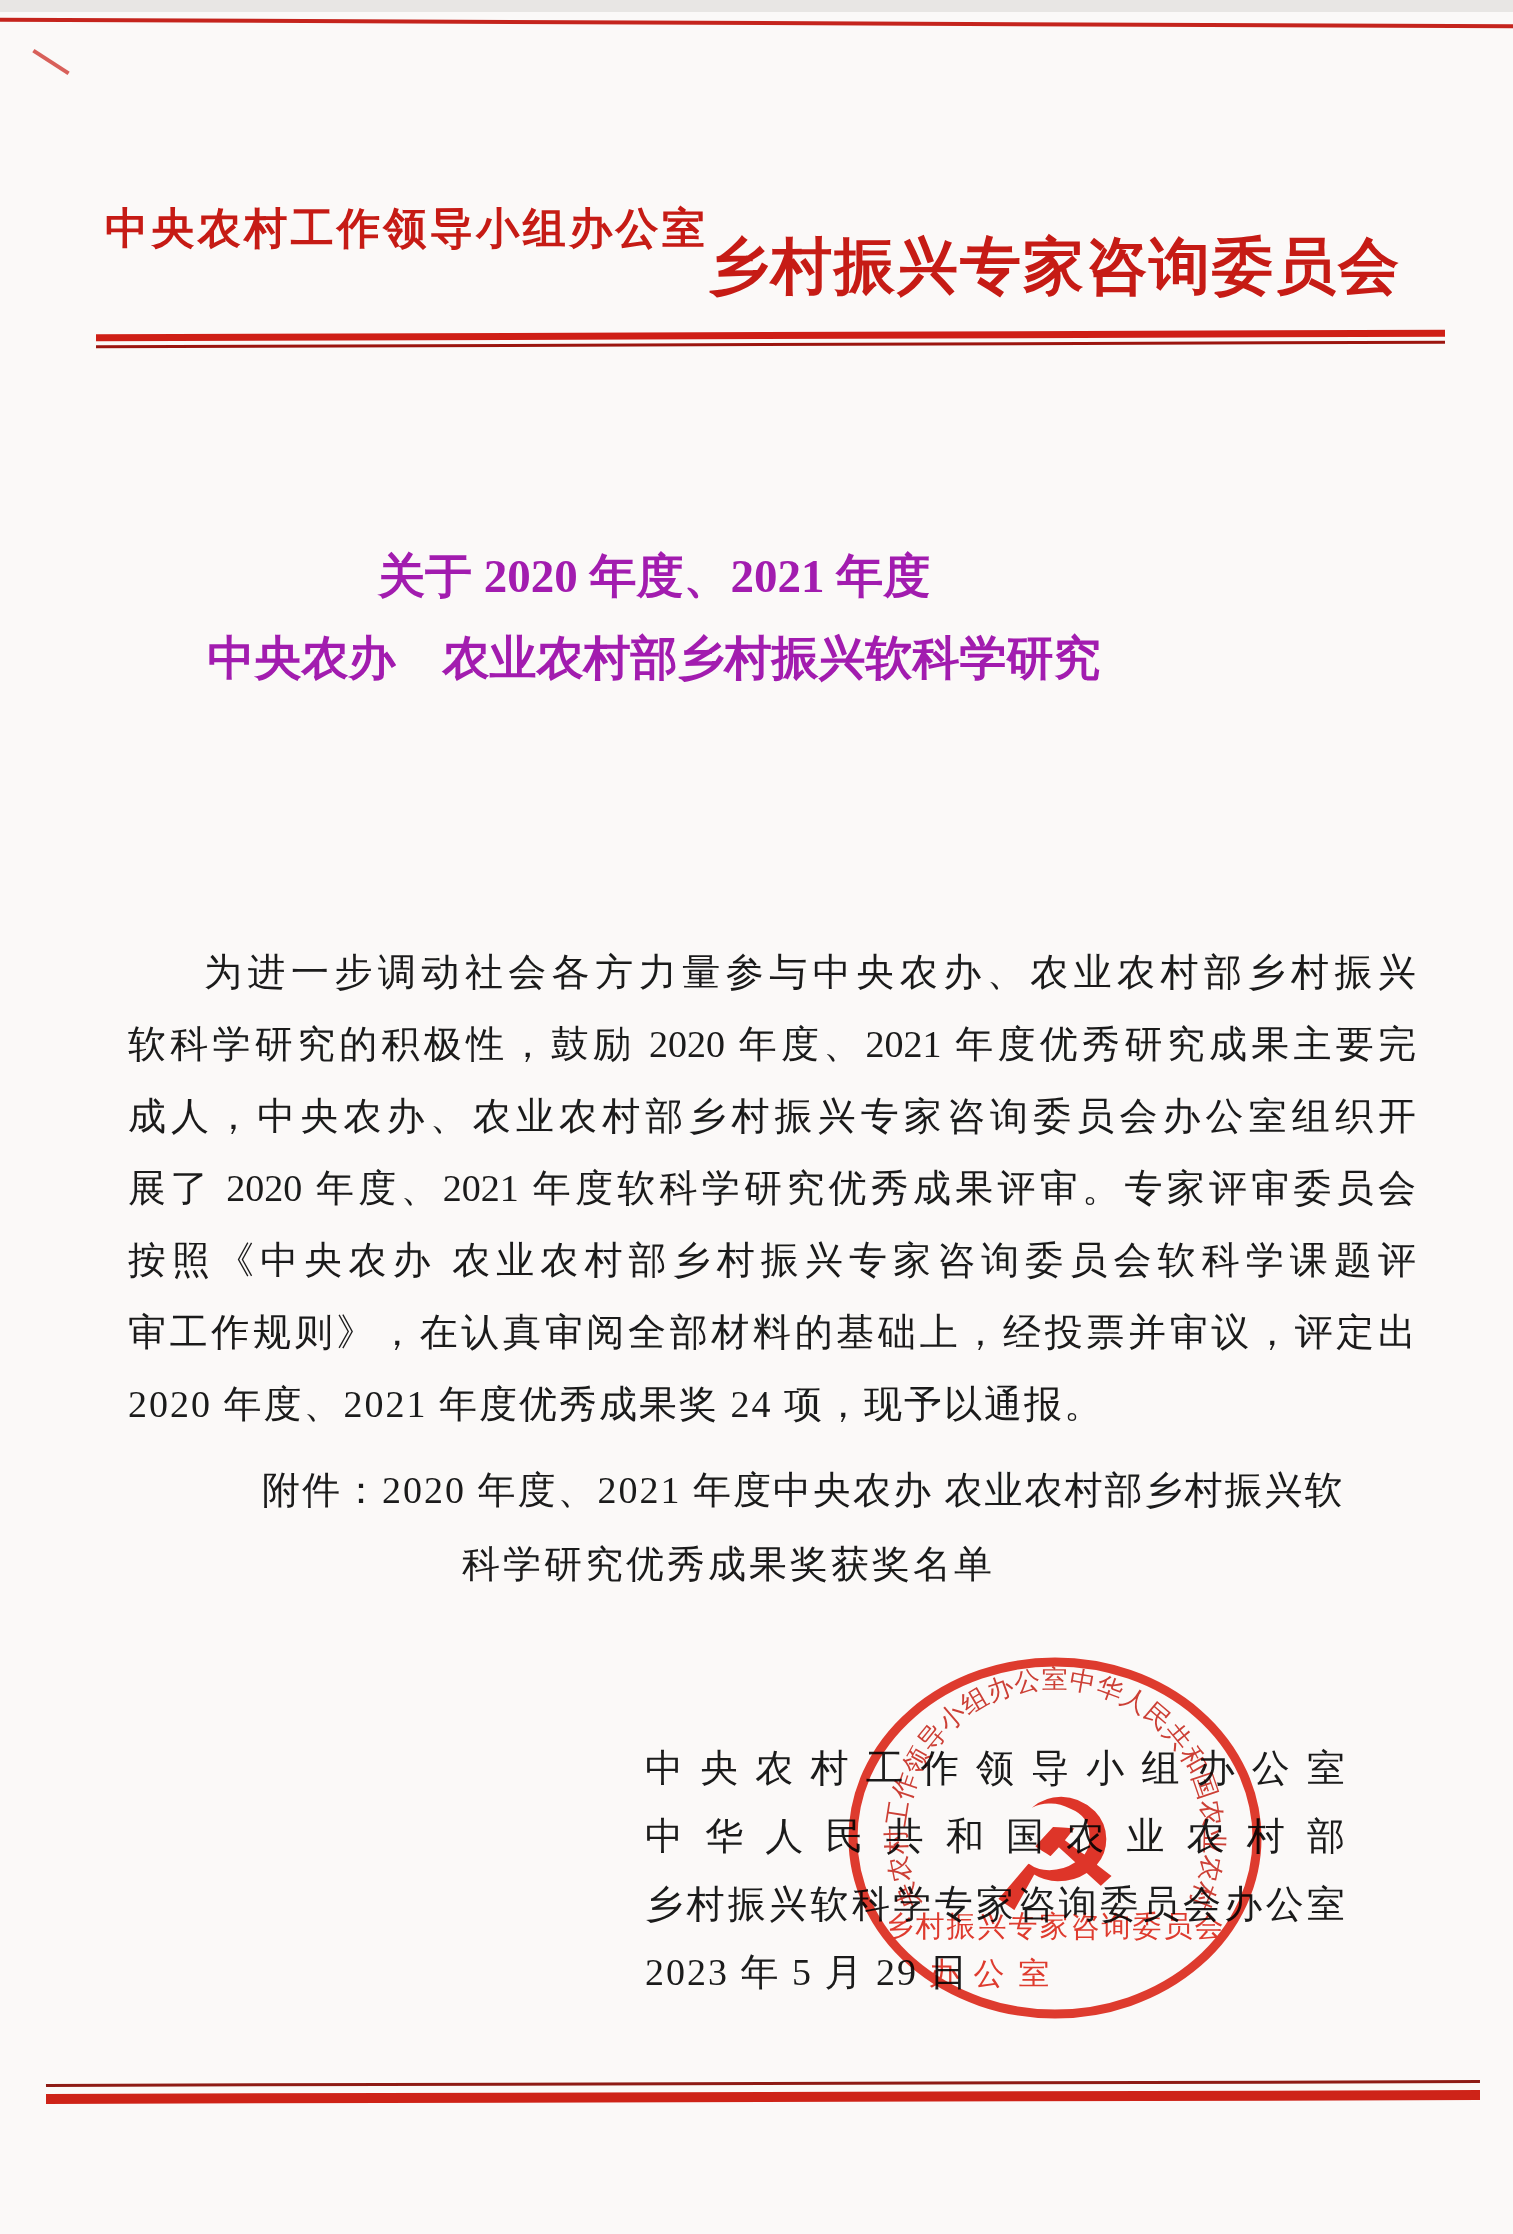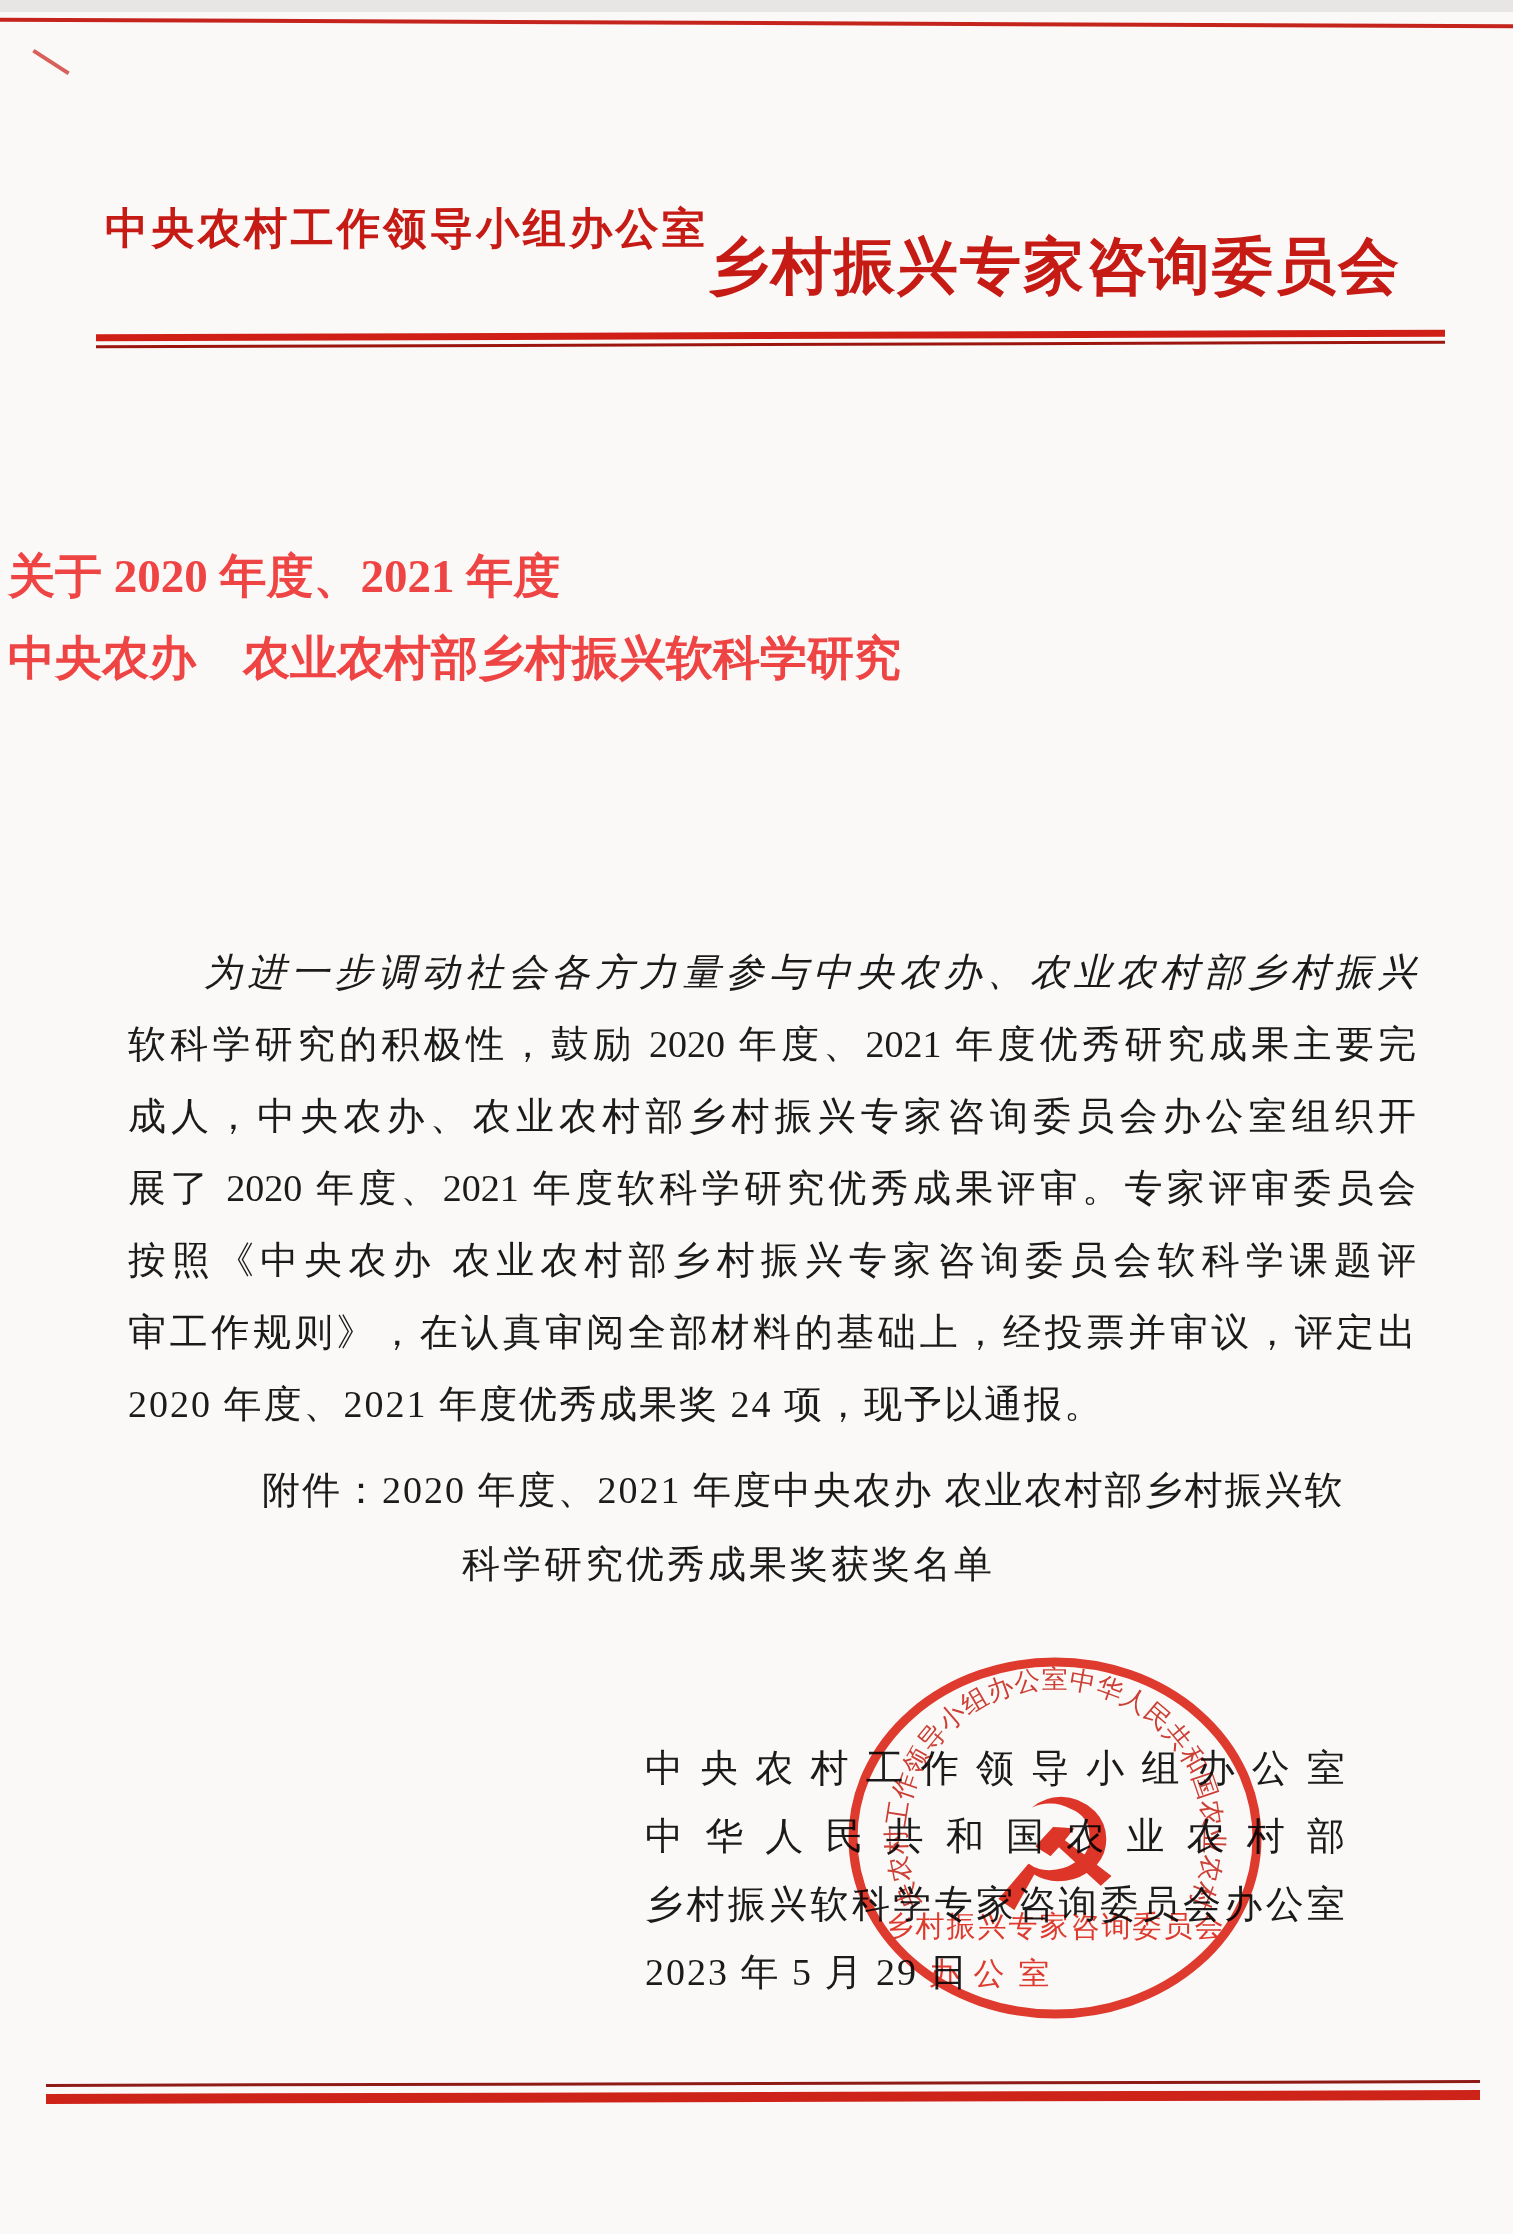--- a/index.html
+++ b/index.html
@@ -17,26 +17,26 @@
   .corner-dash{position:absolute;left:30px;top:48px;width:42px;height:4px;background:#cf3a32;transform:rotate(33deg);opacity:.8;}
   
   .hdr-left{position:absolute;left:105px;top:186px;width:600px;color:#c61b15;}
   .hdr-left .l1{font-size:43px;font-weight:700;line-height:62px;text-align:justify;text-align-last:justify;text-justify:inter-character;}
   .hdr-left .l2{font-size:49px;font-weight:700;line-height:64px;text-align:justify;text-align-last:justify;text-justify:inter-character;}
   .hdr-right{position:absolute;left:708px;top:214px;width:740px;font-size:61px;font-weight:700;color:#c61b15;letter-spacing:2px;white-space:nowrap;}
   .hdr-rule{position:absolute;left:96px;top:320px;width:1349px;transform:rotate(-0.2deg);}
   .hdr-rule .ra{height:7px;background:#cf1f16;}
   .hdr-rule .rb{margin-top:4px;height:3px;background:#9c150f;}
   
-  .title{position:absolute;left:8px;top:523px;width:1292px;font-weight:700;font-size:47px;line-height:82px;color:#ef4444;}
+  .title{position:absolute;left:8px;top:523px;width:1292px;text-align:center;font-weight:700;font-size:47px;line-height:82px;color:#a21caf;}
   
   .salutation{position:absolute;left:128px;top:860px;font-size:38px;letter-spacing:2px;line-height:64px;}
   .body-block{position:absolute;left:128px;top:924px;width:1288px;font-size:38px;}
   .body-line{height:72px;line-height:72px;text-align:justify;text-align-last:justify;text-justify:inter-character;}
-  .body-line.indent{padding-left:76px;font-style:italic;}
+  .body-line.indent{padding-left:76px;}
   .body-line.last{text-align:center;text-align-last:left;letter-spacing:2px;}
   .attach-1{position:absolute;left:262px;top:1446px;font-size:38px;letter-spacing:2px;line-height:64px;}
   .attach-2{position:absolute;left:462px;top:1520px;font-size:38px;letter-spacing:3px;line-height:64px;}
   
   .sig-block{position:absolute;left:645px;top:1722px;width:700px;font-size:38px;}
   .sig-line{height:68px;line-height:68px;text-align:justify;text-align-last:justify;text-justify:inter-character;}
   .sig-date{height:68px;line-height:68px;letter-spacing:2px;}
   
   .seal{position:absolute;left:838px;top:1640px;width:434px;height:380px;mix-blend-mode:multiply;opacity:.92;z-index:5;}
   

